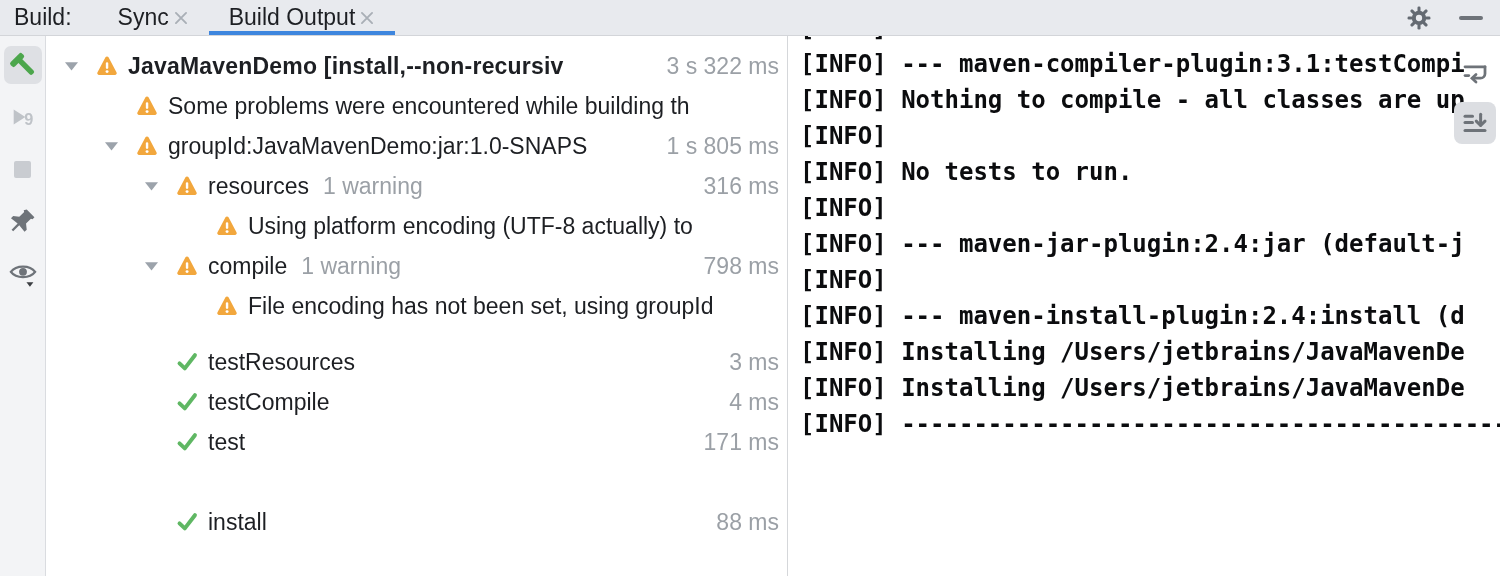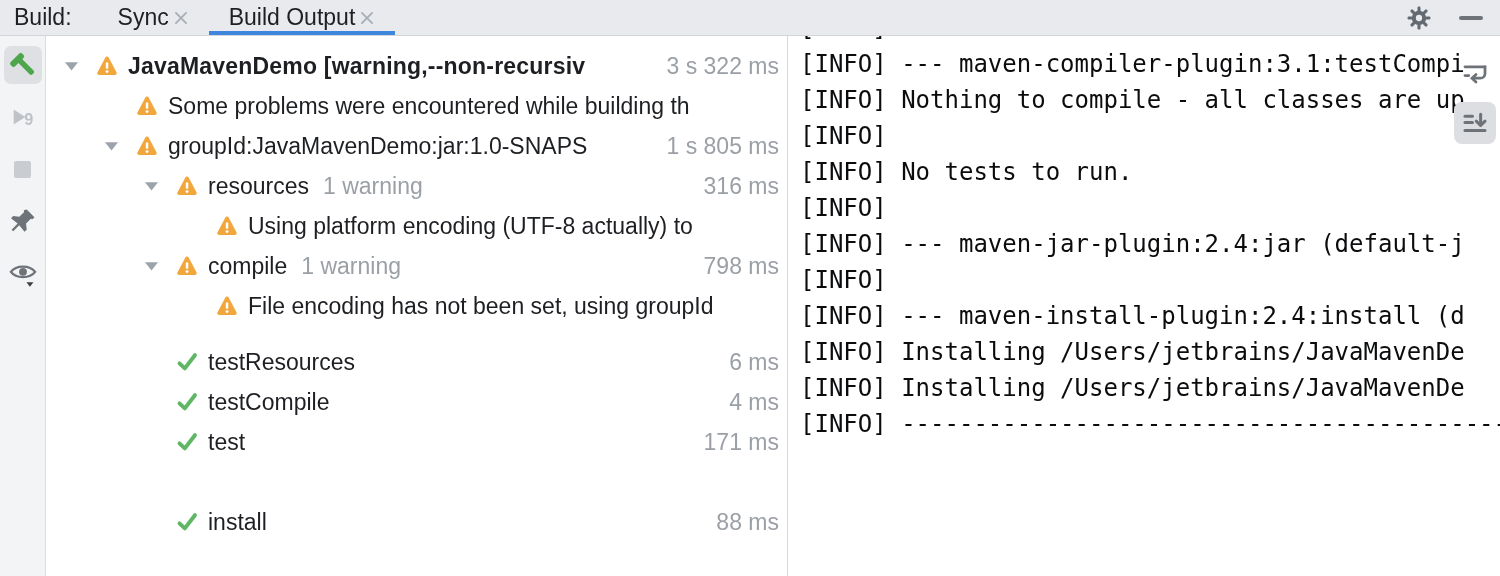--- a/index.html
+++ b/index.html
@@ -48,21 +48,21 @@
   .row-icon { width:22px; height:22px; flex:0 0 auto; margin-right:10px;
               display:flex; align-items:center; justify-content:center; }
   .row-label { font-size:23px; color:#1D1F23; white-space:nowrap; overflow:hidden; }
   .row-label.bold { font-weight:700; letter-spacing:0.2px; }
   .row-suffix { font-size:23px; color:#9BA0A6; margin-left:14px; white-space:nowrap; }
   .row-time { margin-left:auto; font-size:23px; color:#9BA0A6; white-space:nowrap;
               padding-left:6px; }
 
   
   .console { flex:1; background:#fff; position:relative; overflow:hidden;
-             font-family:"DejaVu Sans Mono","Liberation Mono",monospace; }
+             font-family:"DejaVu Sans Mono","Liberation Mono",monospace;font-weight:bold; }
   .console-inner { margin-top:-26px; padding-left:12px; }
   .console-line { height:36px; line-height:36px; font-size:24px; color:#0B0C0E;
                   white-space:pre; overflow:hidden; }
   .console-tools { position:absolute; top:16px; right:4px; display:flex;
                    flex-direction:column; align-items:center; gap:8px; }
   .console-tool { width:42px; height:42px; display:flex; align-items:center;
                   justify-content:center; border-radius:8px; }
   .console-tool.active { background:#DCDEE2; }
 
   svg { display:block; }
@@ -165,21 +165,21 @@
               <path d="M0.8 1 h10.4 L6 7.6 Z" fill="#9CA3AB"></path>
             </svg>
           </span>
           <span class="row-icon">
             <svg width="22" height="22" viewBox="0 0 20 20">
               <path d="M8.6 2.1 a1.65 1.65 0 0 1 2.8 0 l7.2 13.6 a1.65 1.65 0 0 1 -1.4 2.5 H2.8 a1.65 1.65 0 0 1 -1.4 -2.5 Z" fill="#F2A73D"></path>
               <rect x="8.95" y="6.6" width="2.2" height="6" rx="1.1" fill="#fff"></rect>
               <circle cx="10.05" cy="15.1" r="1.35" fill="#fff"></circle>
             </svg>
           </span>
-          <span class="row-label bold">JavaMavenDemo [warning,--non-recursiv</span>
+          <span class="row-label bold">JavaMavenDemo [install,--non-recursiv</span>
           <span class="row-time">3 s 322 ms</span>
         </div>
         <div class="tree-row" style="padding-left: 50px;">
           <span class="expander"></span>
           <span class="row-icon">
             <svg width="22" height="22" viewBox="0 0 20 20">
               <path d="M8.6 2.1 a1.65 1.65 0 0 1 2.8 0 l7.2 13.6 a1.65 1.65 0 0 1 -1.4 2.5 H2.8 a1.65 1.65 0 0 1 -1.4 -2.5 Z" fill="#F2A73D"></path>
               <rect x="8.95" y="6.6" width="2.2" height="6" rx="1.1" fill="#fff"></rect>
               <circle cx="10.05" cy="15.1" r="1.35" fill="#fff"></circle>
             </svg>
@@ -259,21 +259,21 @@
           <span class="row-label">File encoding has not been set, using groupId</span>
         </div>
         <div class="tree-row" style="padding-left: 90px; margin-top: 16px;">
           <span class="expander"></span>
           <span class="row-icon">
             <svg width="22" height="22" viewBox="0 0 20 20">
               <path d="M3.2 11.2 L8 15.8 L17.2 3.8" stroke="#5FB763" stroke-width="3.6" fill="none" stroke-linecap="round" stroke-linejoin="round"></path>
             </svg>
           </span>
           <span class="row-label">testResources</span>
-          <span class="row-time">6 ms</span>
+          <span class="row-time">3 ms</span>
         </div>
         <div class="tree-row" style="padding-left: 90px;">
           <span class="expander"></span>
           <span class="row-icon">
             <svg width="22" height="22" viewBox="0 0 20 20">
               <path d="M3.2 11.2 L8 15.8 L17.2 3.8" stroke="#5FB763" stroke-width="3.6" fill="none" stroke-linecap="round" stroke-linejoin="round"></path>
             </svg>
           </span>
           <span class="row-label">testCompile</span>
           <span class="row-time">4 ms</span>

